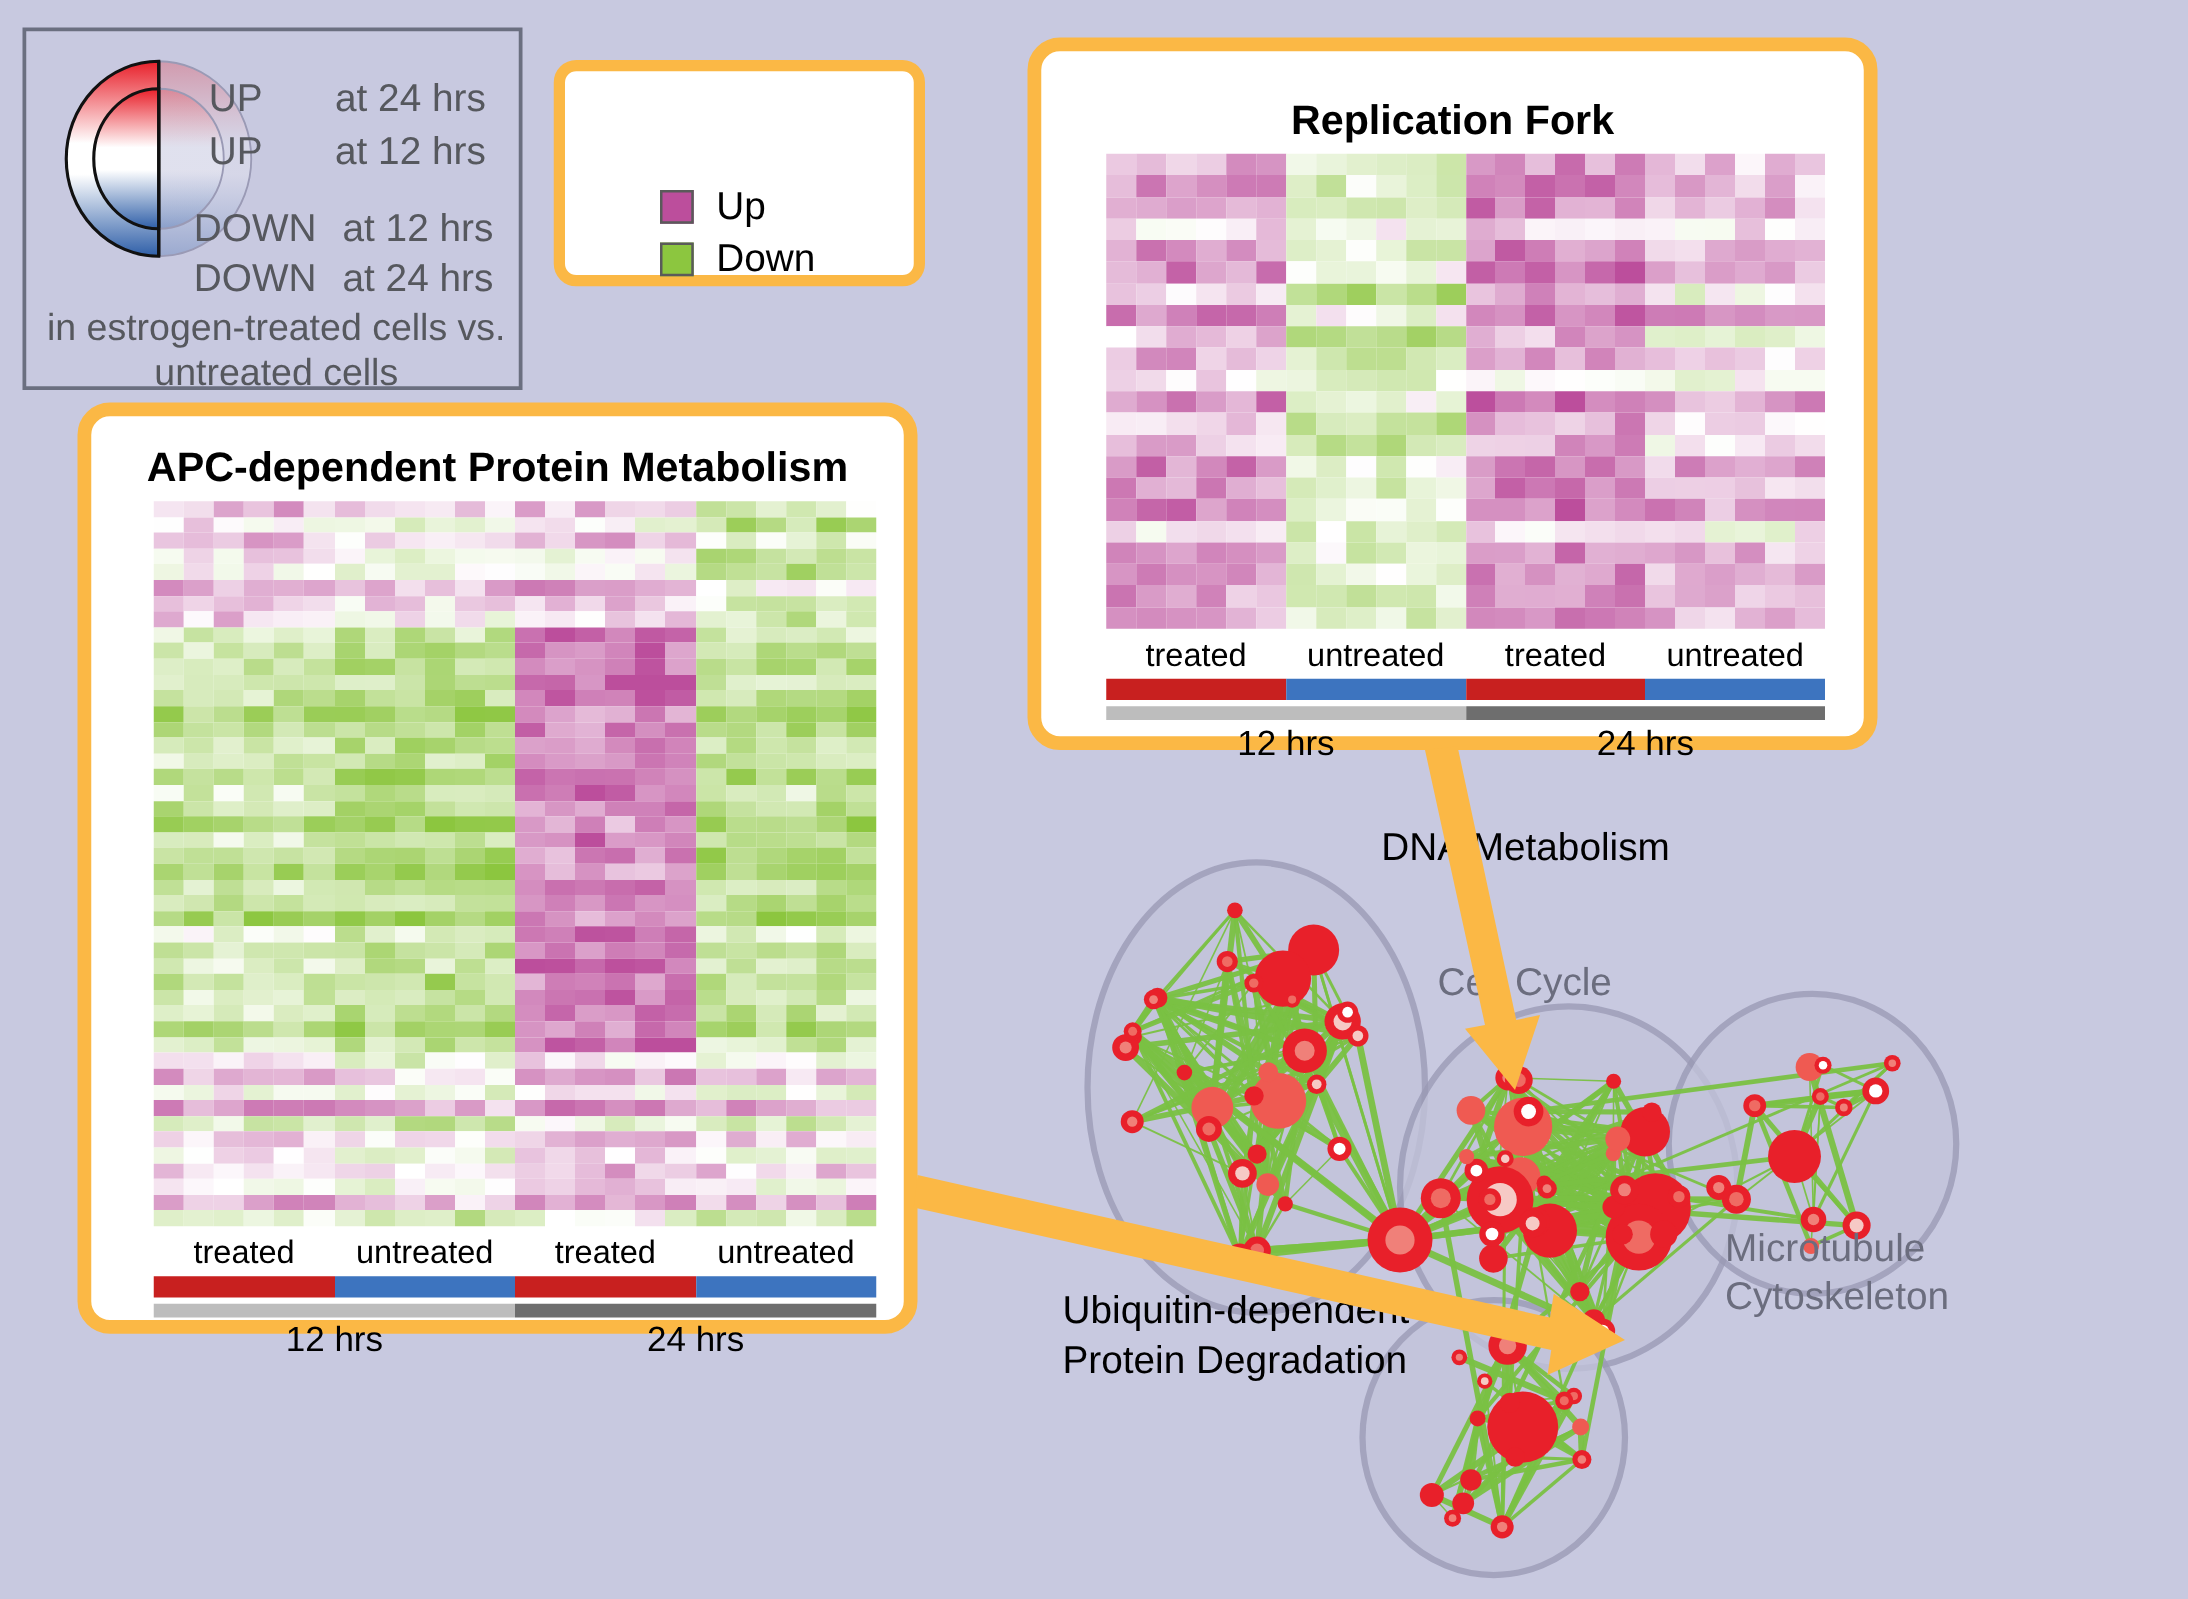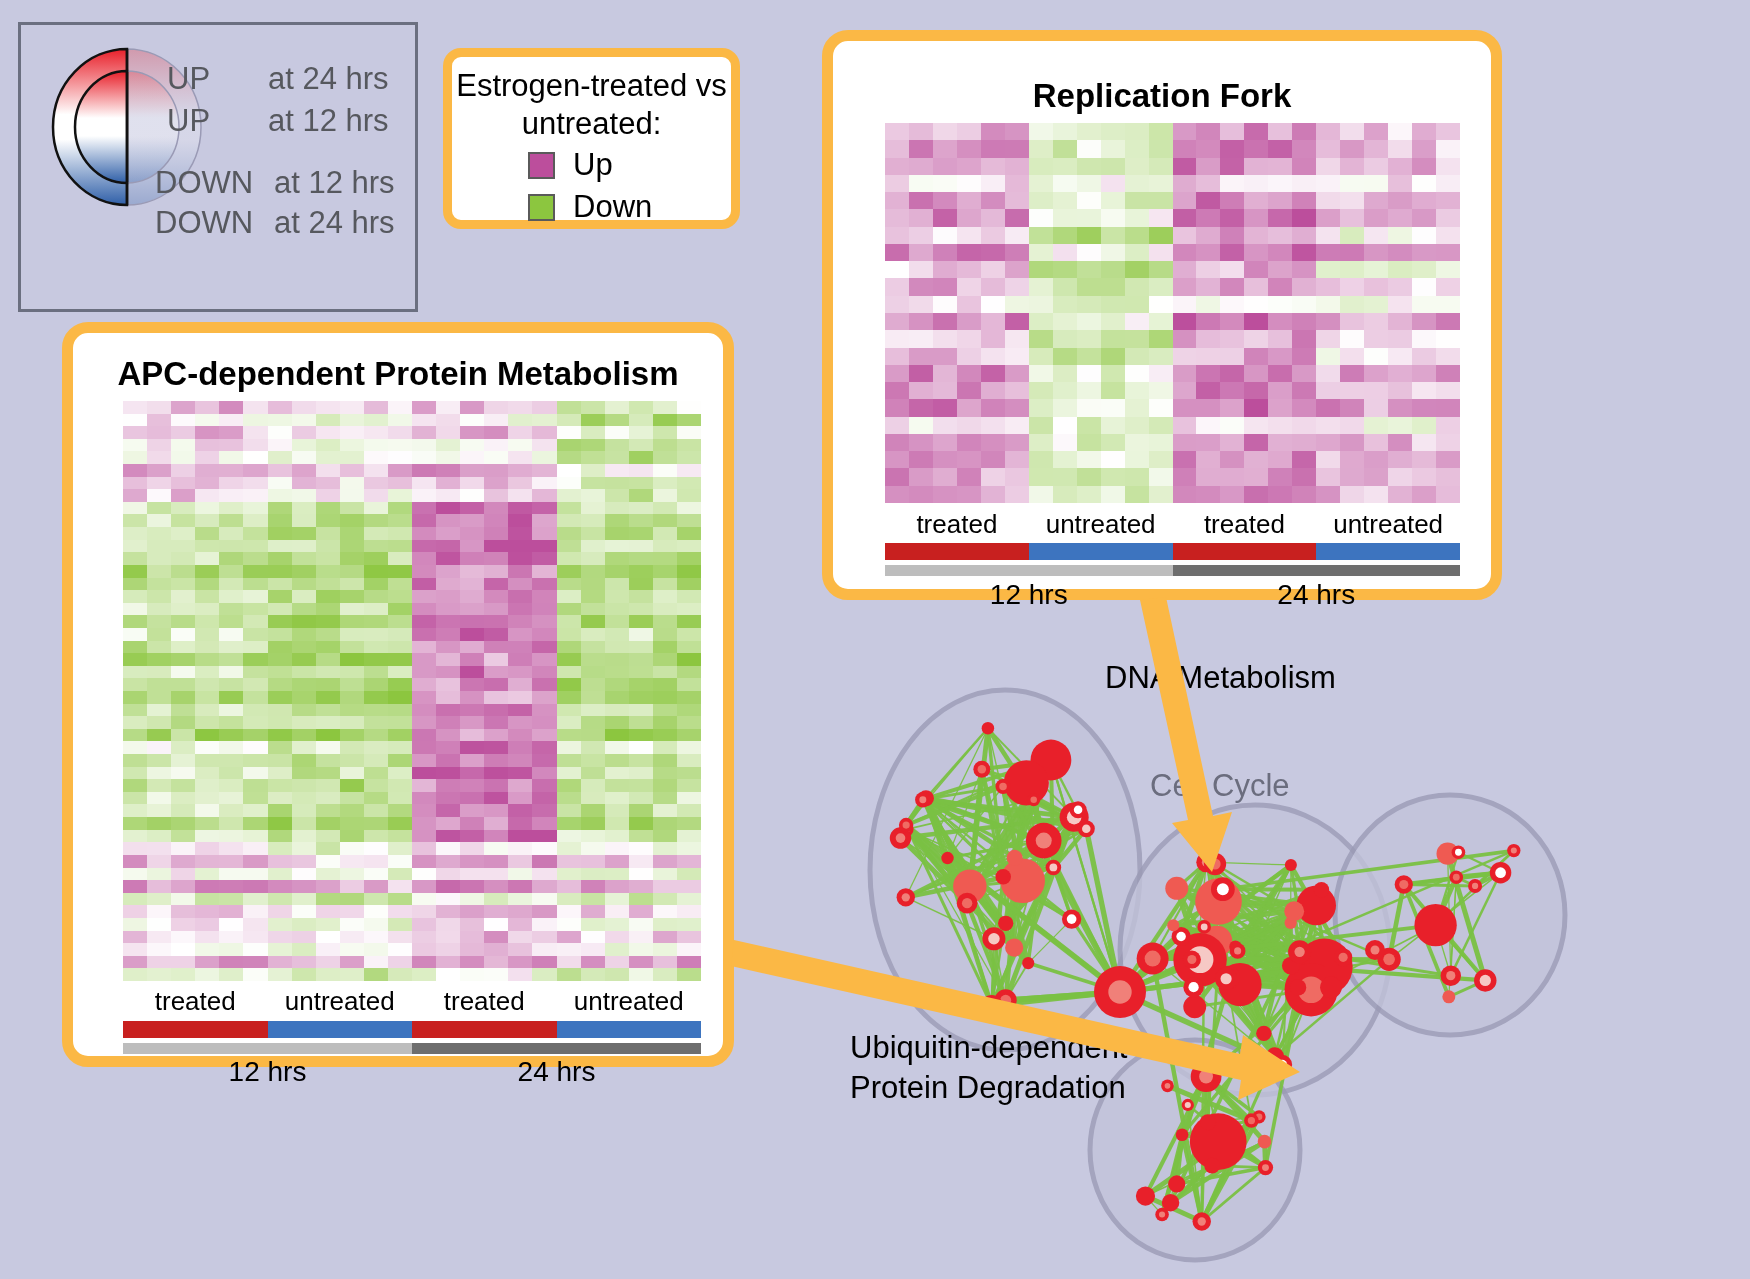--- a/index.html
+++ b/index.html
@@ -114,25 +114,25 @@
       </svg>
     </div>
     <div class="lg-txt" id="lbl-up24">UP</div>
     <div class="lg-txt" id="lbl-at24">at 24 hrs</div>
     <div class="lg-txt" id="lbl-up12">UP</div>
     <div class="lg-txt" id="lbl-at12">at 12 hrs</div>
     <div class="lg-txt" id="lbl-dn12">DOWN</div>
     <div class="lg-txt" id="lbl-dnat12">at 12 hrs</div>
     <div class="lg-txt" id="lbl-dn24">DOWN</div>
     <div class="lg-txt" id="lbl-dnat24">at 24 hrs</div>
+    <div id="lbl-foot">in estrogen-treated cells
+vs. untreated cells</div>
   </div>
 
   <div id="est-legend">
-    <div id="est-title">Estrogen-treated
-vs untreated:</div>
     <div class="sw-row" id="sw-up">
       <span class="swatch" style="background: rgb(188, 78, 156);"></span>
       <span class="sw-label">Up</span>
     </div>
     <div class="sw-row" id="sw-down">
       <span class="swatch" style="background: rgb(140, 198, 63);"></span>
       <span class="sw-label">Down</span>
     </div>
   </div>
 
@@ -2372,20 +2372,22 @@
           <circle cx="376.72576820244655" cy="563.9500838002647" r="8.581506425980479" fill="#e8202a"></circle>
           <circle cx="412.1030623873017" cy="545.632342510116" r="7.854644736740738" fill="#e8202a"></circle>
           <circle cx="320" cy="372" r="26" fill="#e8202a"></circle>
           <circle cx="320" cy="372" r="11.700000000000001" fill="#f08079"></circle>
           <circle cx="575" cy="330" r="10" fill="#e8202a"></circle>
           <circle cx="575" cy="330" r="4.5" fill="#f08079"></circle>
         </g>
       </svg>
     <div class="net-label" id="nl-dna">DNA Metabolism</div>
     <div class="net-label" id="nl-cc">Cell Cycle</div>
+    <div class="net-label" id="nl-mt">Microtubule
+Cytoskeleton</div>
     <div class="net-label" id="nl-ub">Ubiquitin-dependent
 Protein Degradation</div>
   </div>
 
   <svg id="arrows" viewBox="0 0 1750 1279">
 
     <path d="M1140 600 L1188 820 L1172 823 L1212 872 L1232 812 L1213 816 L1166 597 Z" fill="#fbb845"></path>
 
     <path d="M734 940 L1240 1054 L1243 1035 L1300 1072 L1238 1100 L1241 1080 L731 966 Z" fill="#fbb845"></path>
   </svg>

